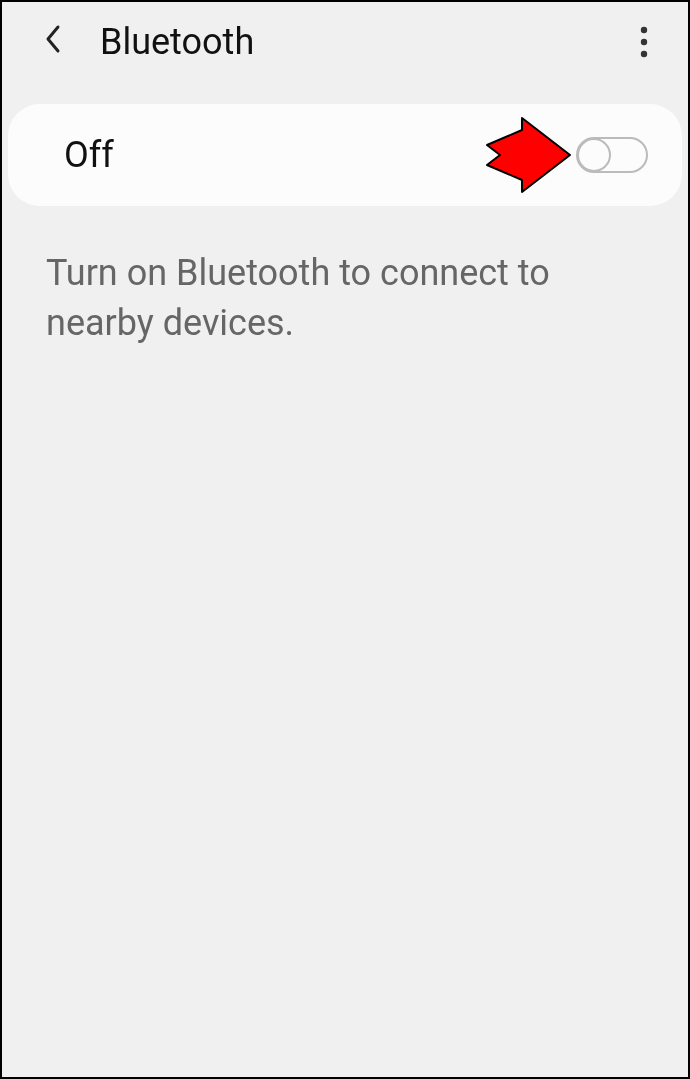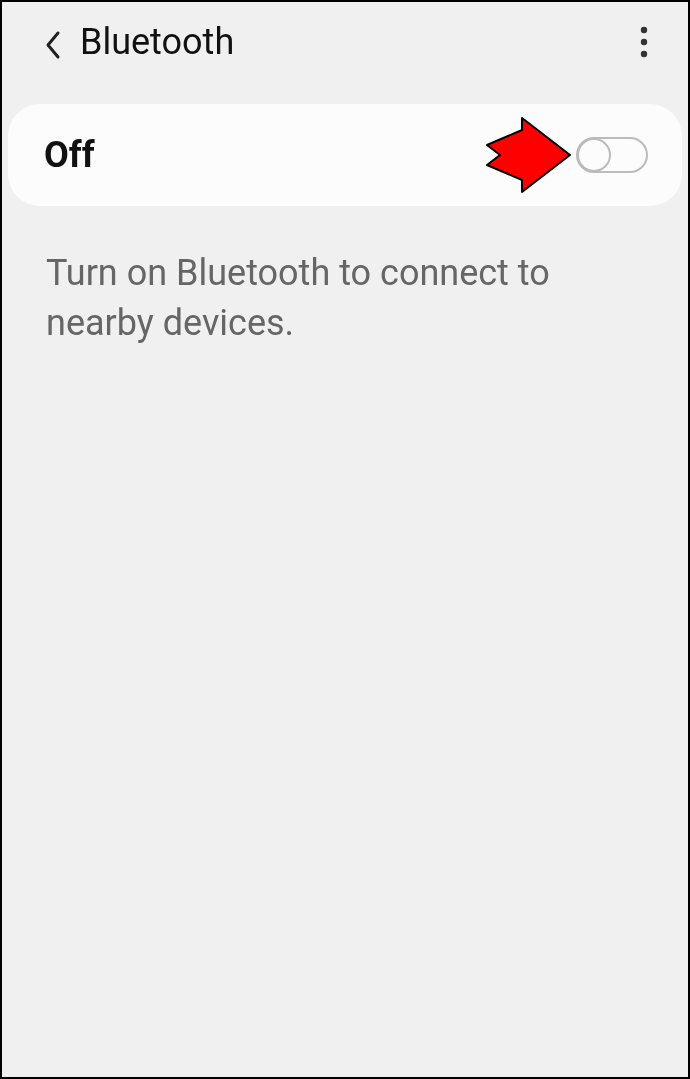--- a/index.html
+++ b/index.html
@@ -18,22 +18,22 @@
     }
     .header {
       display: flex;
       align-items: center;
       justify-content: space-between;
       padding: 18px 28px 18px 40px;
       height: 80px;
     }
     .header-left {
       display: flex;
-      align-items: flex-end;
-      gap: 16px;
+      align-items: flex-start;
+      gap: 36px;
     }
     .back-icon {
       width: 22px;
       height: 36px;
       display: flex;
       align-items: center;
       justify-content: center;
     }
     .back-icon svg {
       width: 18px;
@@ -60,22 +60,23 @@
       border-radius: 32px;
       margin: 22px 6px 0 6px;
       padding: 30px 34px 30px 36px;
       display: flex;
       align-items: center;
       justify-content: space-between;
       position: relative;
     }
     .status-label {
       font-size: 36px;
-      font-weight: 700;
+      font-weight: 400;
       color: #111;
+      margin-left: 20px;
     }
     .toggle {
       width: 72px;
       height: 36px;
       border: 2px solid #bbb;
       border-radius: 18px;
       position: relative;
       background: transparent;
     }
     .toggle-knob {

